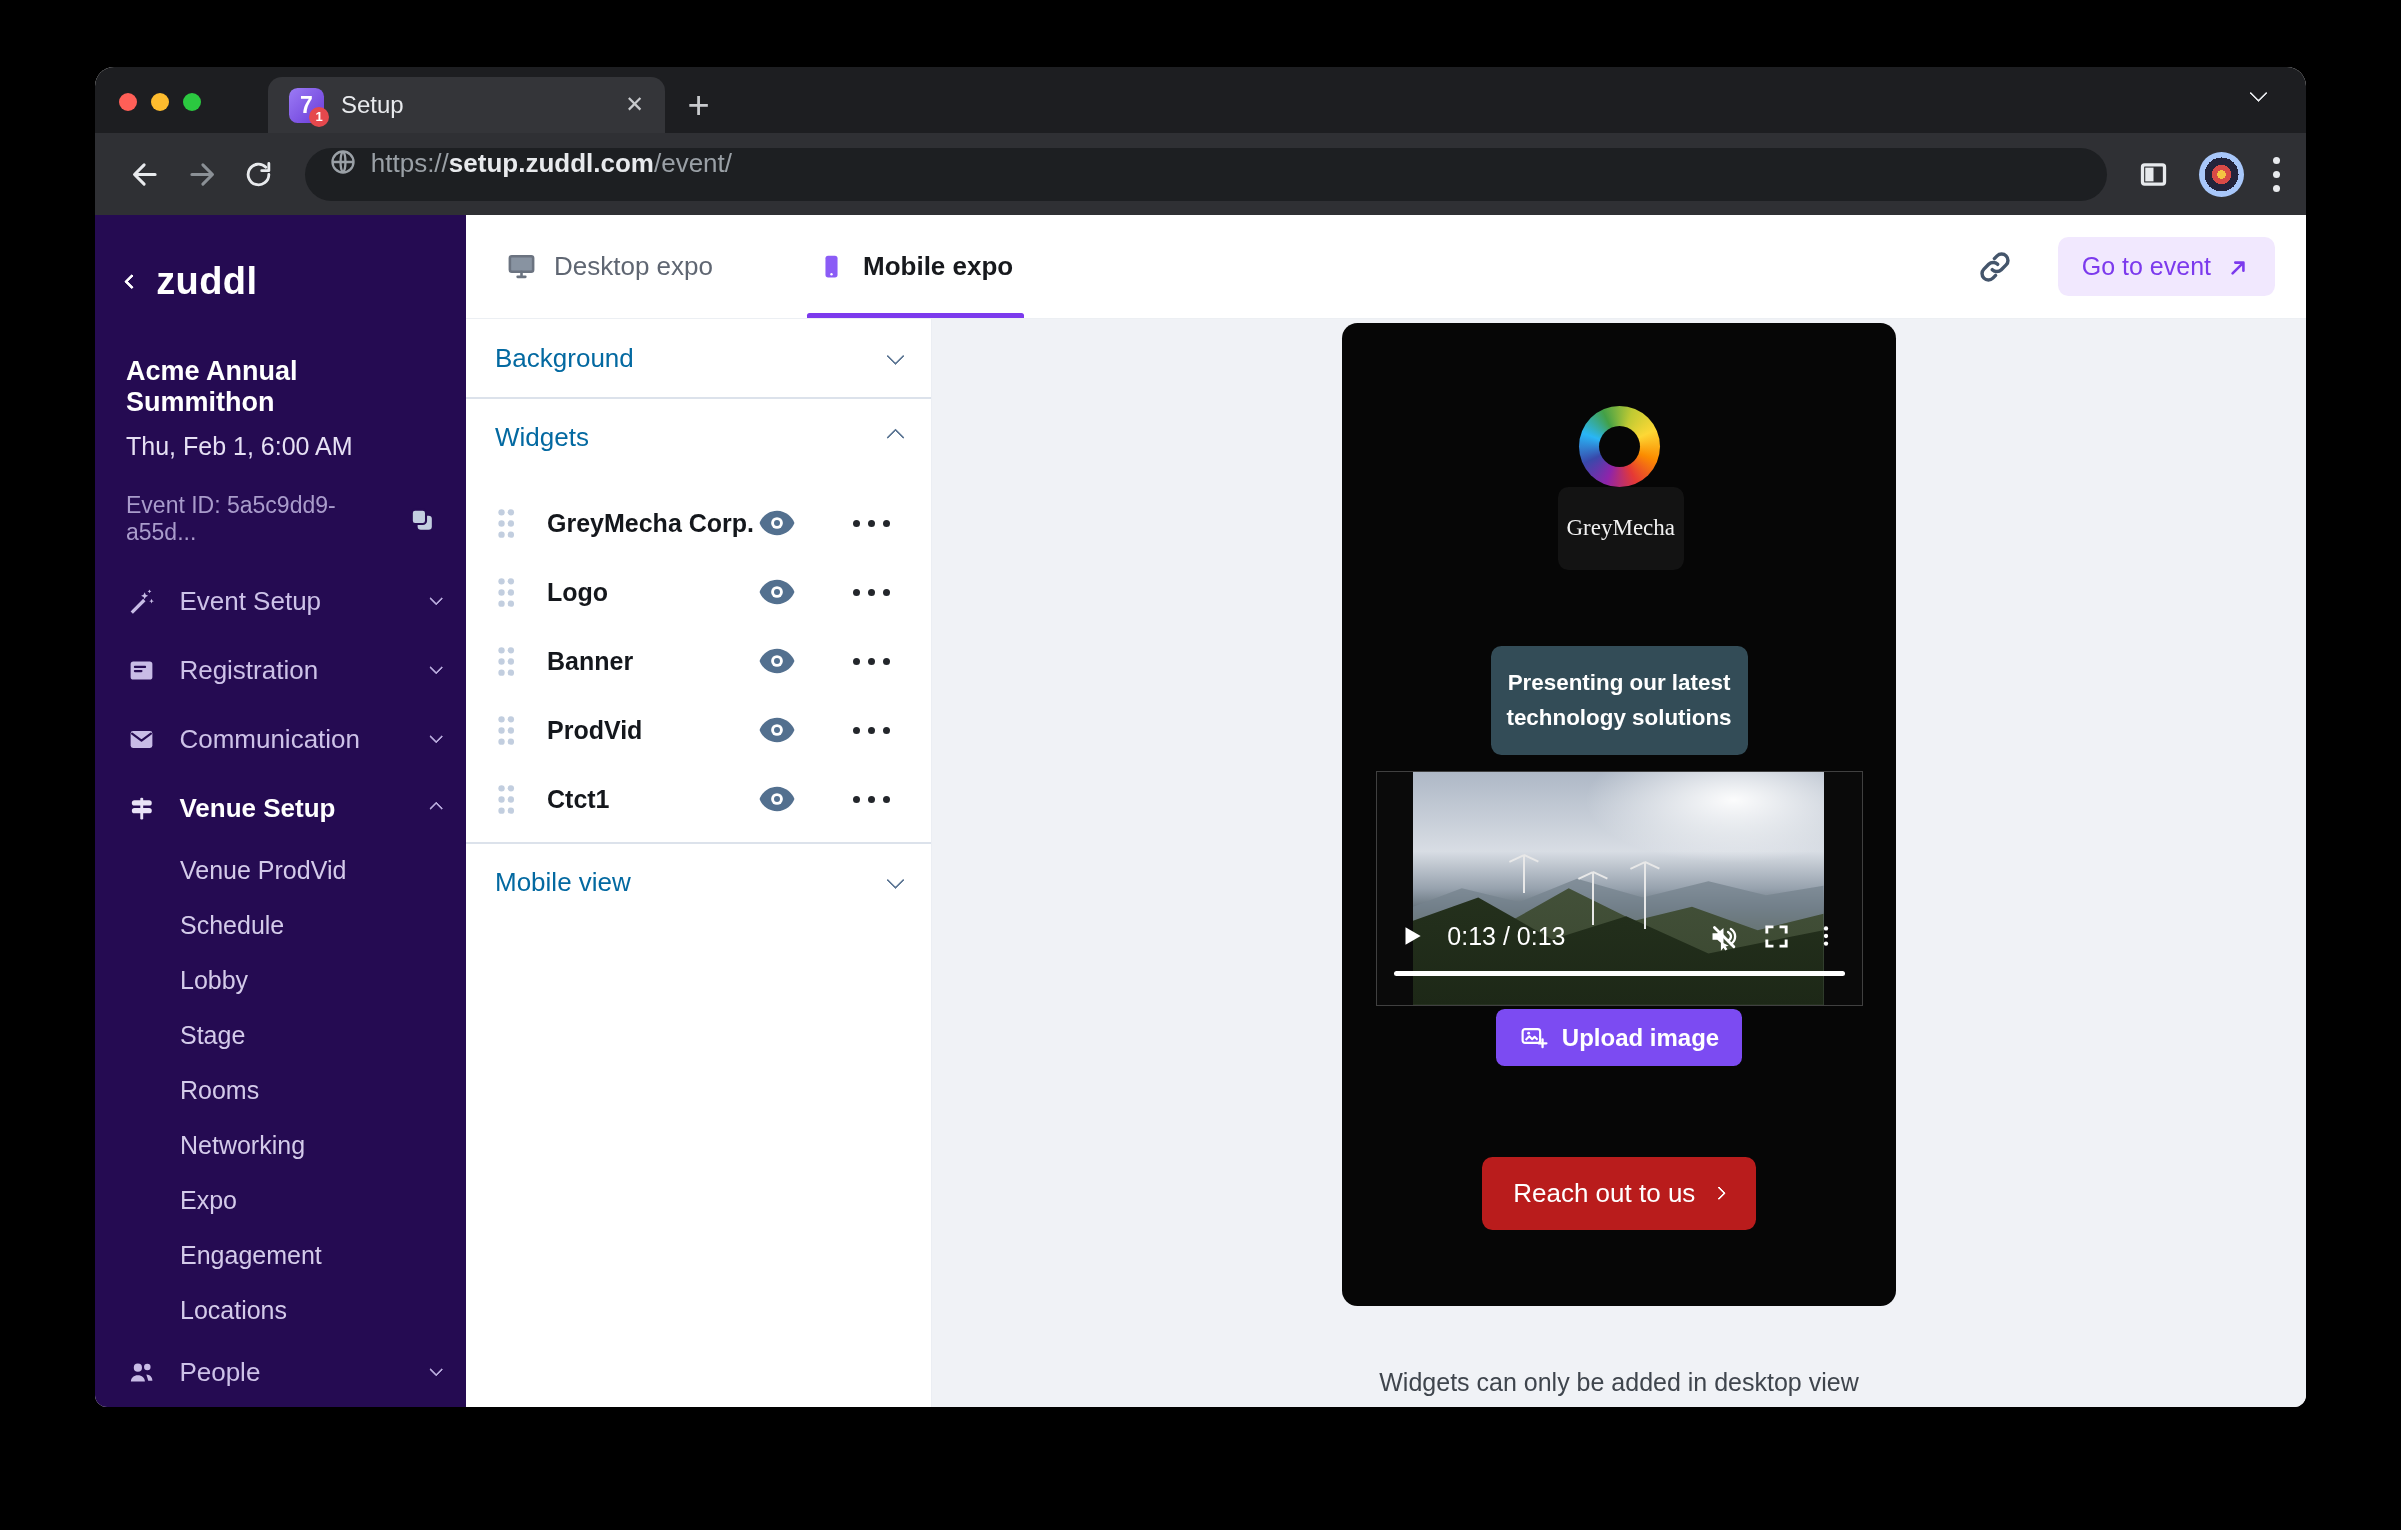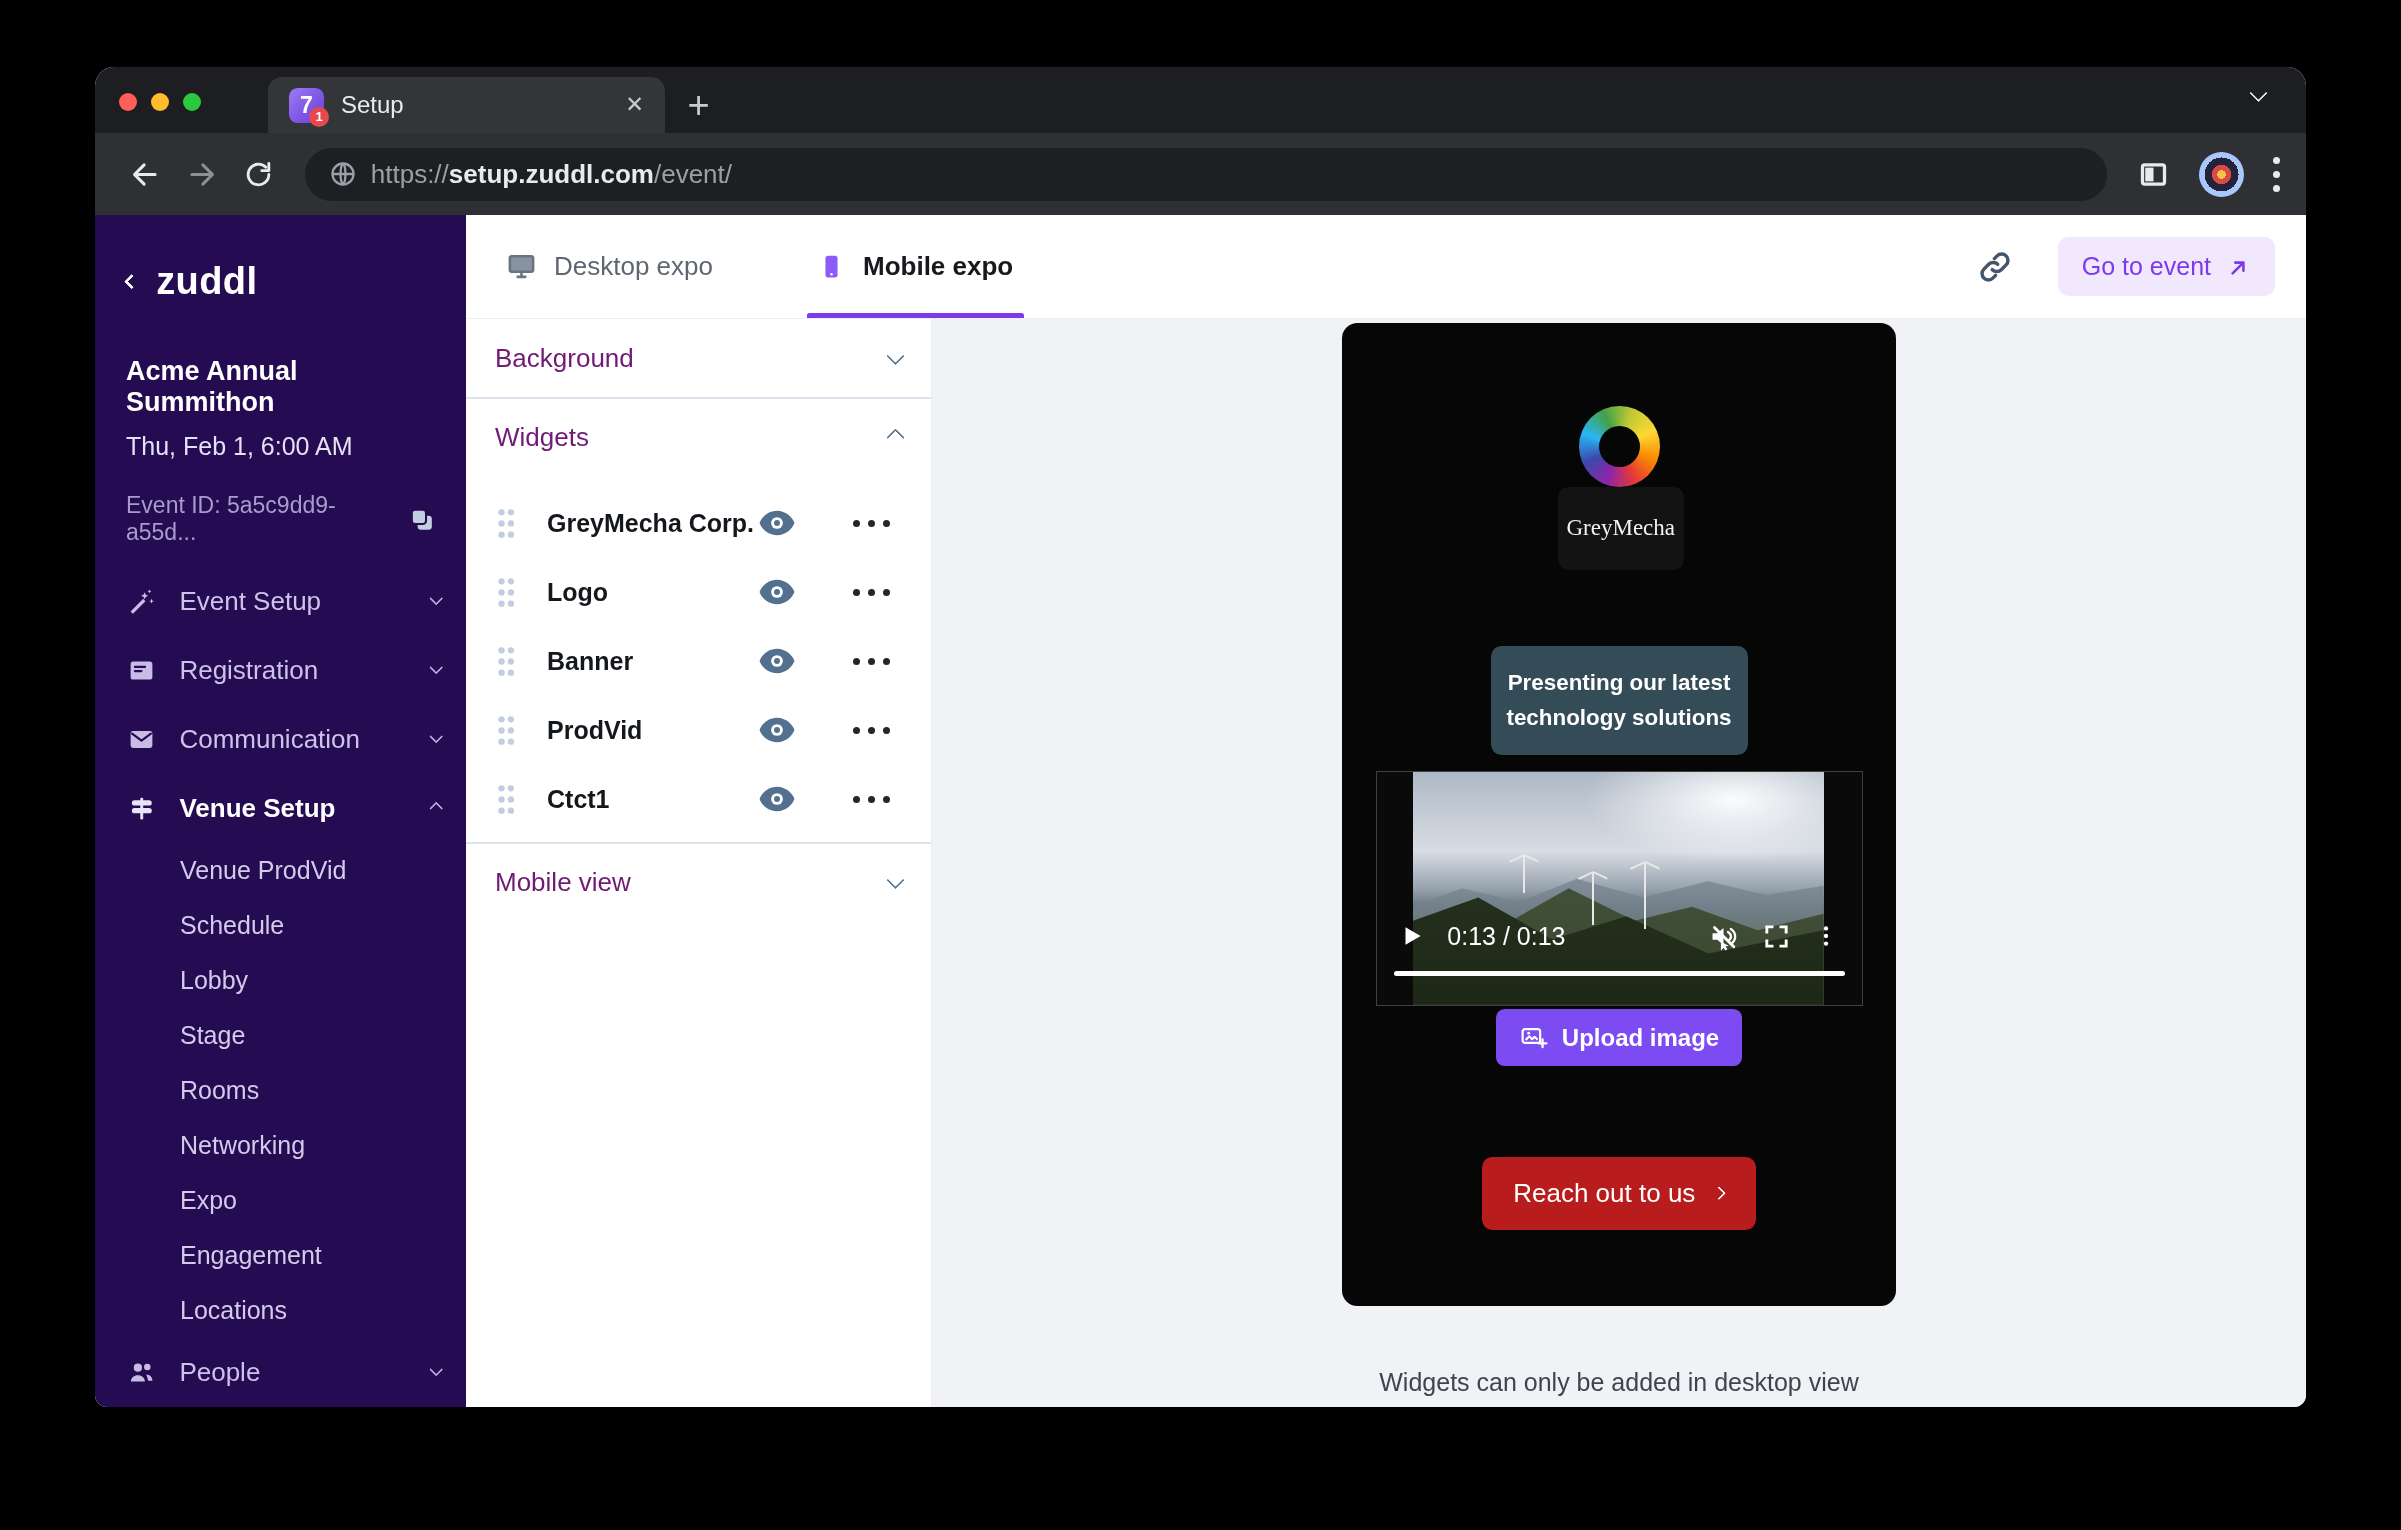--- a/index.html
+++ b/index.html
@@ -24,21 +24,21 @@
   .tab{margin-left:173px;width:397px;height:56px;background:#343539;border-radius:14px 14px 0 0;display:flex;align-items:center;padding:0 21px;gap:17px;}
   .fav{position:relative;width:35px;height:35px;border-radius:8.6px;background:linear-gradient(135deg,#9b7bf5,#6a3bd8);flex:none;}
   .fav .glyph{position:absolute;left:0;top:0;width:100%;height:100%;display:flex;align-items:center;justify-content:center;color:#fff;font-weight:800;font-size:23px;}
   .fav .badge{position:absolute;right:-5.2px;bottom:-4.3px;width:20px;height:20px;border-radius:50%;background:#E5484D;color:#fff;font-size:13px;font-weight:700;display:flex;align-items:center;justify-content:center;}
   .tab-title{color:#E8EAED;font-size:24px;flex:1;}
   .tab-close{color:#C8CACD;font-size:22.4px;line-height:1;}
   .newtab{color:#C8CACD;font-size:38px;font-weight:300;margin:0 0 8.6px 22.4px;line-height:1;}
   .strip-chev{position:absolute;right:41px;top:22.4px;color:#E8EAED;}
   .toolbar{height:82px;background:#2F3034;display:flex;align-items:center;padding:0 26px;gap:8.6px;flex:none;}
   .nav-btn{width:48px;height:48px;display:flex;align-items:center;justify-content:center;border-radius:50%;flex:none;}
-  .omnibox{flex:1;height:53px;margin:0 21px 0 14px;background:#1D1F22;border-radius:27px;display:flex;align-items:center;padding:0 24px;gap:14px;}
+  .omnibox{flex:1;height:53px;margin:0 21px 0 14px;background:#1D1F22;border-radius:27px;display:flex;padding:0 24px;gap:14px;}
   .url{font-size:26px;white-space:nowrap;}
   .url .dim{color:#9AA0A6;} .url .bright{color:#E8EAED;font-weight:600;}
   .tool-icons{display:flex;align-items:center;gap:29px;}
   .avatar{width:45px;height:45px;border-radius:50%;background:
     radial-gradient(circle at 50% 50%, #F5C542 0 4.3px, #D94A47 4.3px 9.5px, #23243B 9.5px 17px, #A8C7FA 17px 22.4px);}
   .kebab{display:flex;flex-direction:column;gap:7px;}
   .kebab i{width:7px;height:7px;border-radius:50%;background:#E8EAED;display:block;}
 
   .chev{display:inline-block;width:13px;height:13px;border-right:2.9px solid currentColor;border-bottom:2.9px solid currentColor;border-radius:1.3px;}
   .chev.down{transform:rotate(45deg) translate(-1.7px,-1.7px);}
@@ -69,21 +69,21 @@
   .main-header{height:104px;background:#fff;border-bottom:1.7px solid #ECEFF3;display:flex;align-items:center;padding:0 31px 0 40px;flex:none;}
   .vtab{display:flex;align-items:center;gap:17px;font-size:26px;color:#5F6672;position:relative;height:100%;}
   .vtab.active{color:#17191D;font-weight:700;}
   .vtab.active::after{content:"";position:absolute;left:-10.4px;right:-10.4px;bottom:0;height:5.2px;background:var(--accent);border-radius:2.6px 2.6px 0 0;}
   .vtab + .vtab{margin-left:104px;}
   .header-right{margin-left:auto;display:flex;align-items:center;gap:45px;}
   .go-btn{display:flex;align-items:flex-end;gap:14px;background:#F1E8FE;color:var(--accent);font-size:25px;font-weight:500;padding:14.7px 24px;border-radius:10.4px;border:none;}
 
   .main-body{flex:1;display:flex;min-height:0;}
   .widget-panel{width:466px;flex:none;background:#fff;border-right:1.7px solid #EBEEF3;padding:0 29px;}
-  .prow{display:flex;align-items:center;justify-content:space-between;height:78px;font-size:26px;color:#701a75;font-weight:500;}
+  .prow{display:flex;align-items:center;justify-content:space-between;height:78px;font-size:26px;color:#0369a1;font-weight:500;}
   .prow .chev{color:#5B7593;}
   .pdivider{height:1.7px;background:#DCE2EB;margin:0 -29px;}
   .wlist{padding:12px 0 8.6px 0;}
   .wrow{display:flex;align-items:center;height:69px;gap:0;}
   .wrow .handle{width:52px;flex:none;display:flex;align-items:center;}
   .wrow .wname{flex:1;font-size:25px;font-weight:700;color:#14171C;}
   .wrow .eye{flex:none;margin-right:57px;display:flex;}
   .dots3{display:flex;gap:7.8px;flex:none;margin-right:12px;}
   .dots3 i{width:7px;height:7px;border-radius:50%;background:#23262B;display:block;}
 

